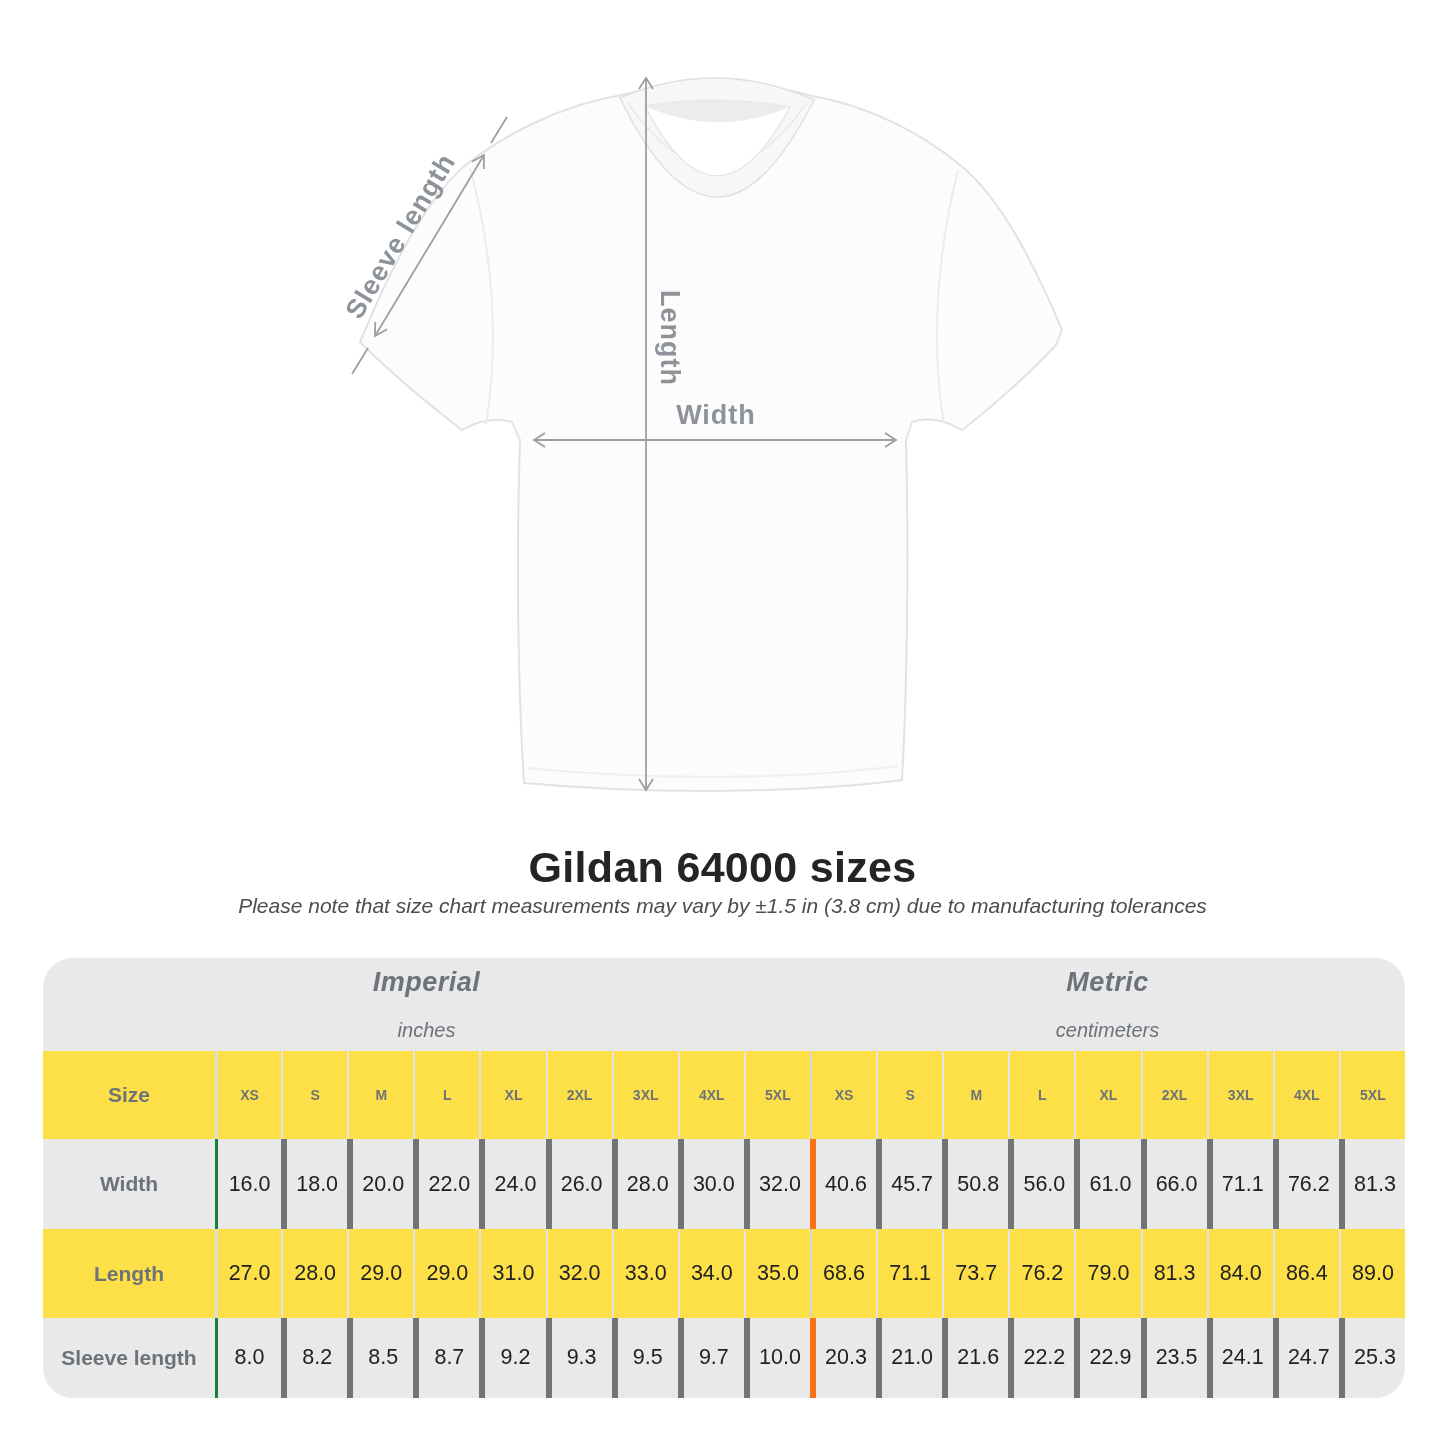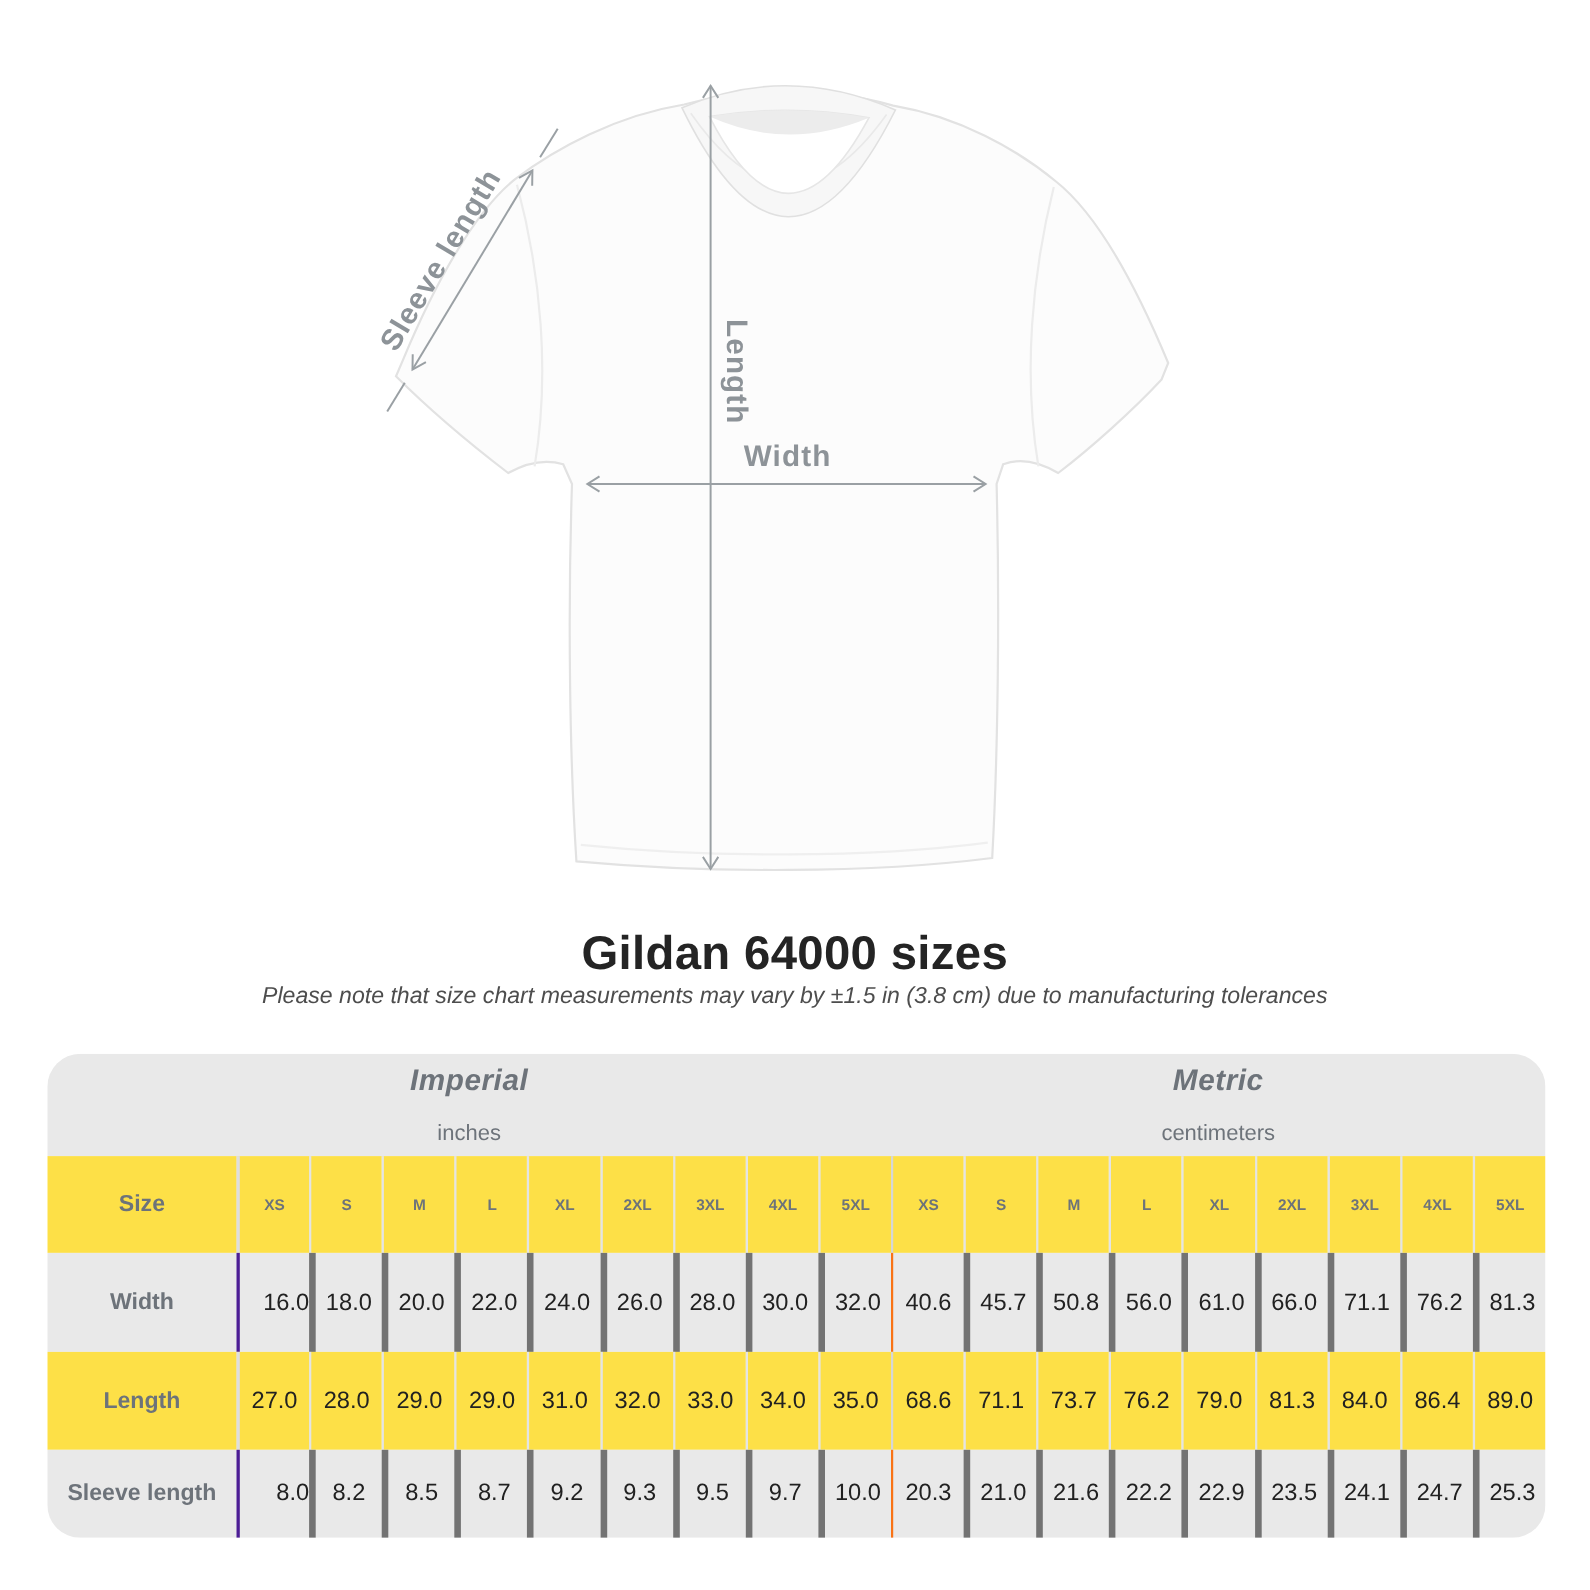--- a/index.html
+++ b/index.html
@@ -24,32 +24,32 @@
   table{width:100%;height:100%;border-collapse:separate;border-spacing:0;table-layout:fixed;}
   col.col-lbl{width:172px;}
   td{vertical-align:middle;text-align:center;padding:0;}
   tr.r-sec{height:90px;}
   tr.r-size{height:86px;}
   tr.r-width{height:88px;}
   tr.r-length{height:86px;}
   tr.r-sleeve{height:78px;}
   td.sec{background:#e9e9e9;}
   .sec-name{font-style:italic;font-weight:bold;font-size:27px;color:#6d737a;letter-spacing:.5px;}
-  .sec-unit{font-size:20px;color:#6d737a;margin-top:21px;}
+  .sec-unit{font-style:italic;font-size:20px;color:#6d737a;margin-top:21px;}
   tr.white{background:#fde047;}
   tr.gray{background:#e9e9e9;}
   td.lbl{font-weight:bold;font-size:21px;color:#6d737a;}
   tr.r-size td.c{font-weight:bold;font-size:14px;color:#6d737a;}
   td.v{font-weight:normal;font-size:21.5px;color:#212121;}
   tr.white td.c{border-left:2px solid #e4e4e4;}
   tr.white td.first{border-left:3px solid #dedede;}
   tr.white td.mfirst{border-left:2px solid #d6d6d6;}
   tr.gray td.c{border-left:6px solid #737373;}
-  tr.gray td.first{border-left:3px solid #4c1d95;text-align:right;}
-  tr.gray td.mfirst{border-left:2px solid #f97316;}
+  tr.gray td.first{border-left:3px solid #15803d;}
+  tr.gray td.mfirst{border-left:6px solid #f97316;}
 </style>
 </head>
 <body>
 
 <div class="page">
 
   <svg class="diagram" viewBox="0 0 1445 845" xmlns="http://www.w3.org/2000/svg">
 
     <g>
       <path d="M 622 95

